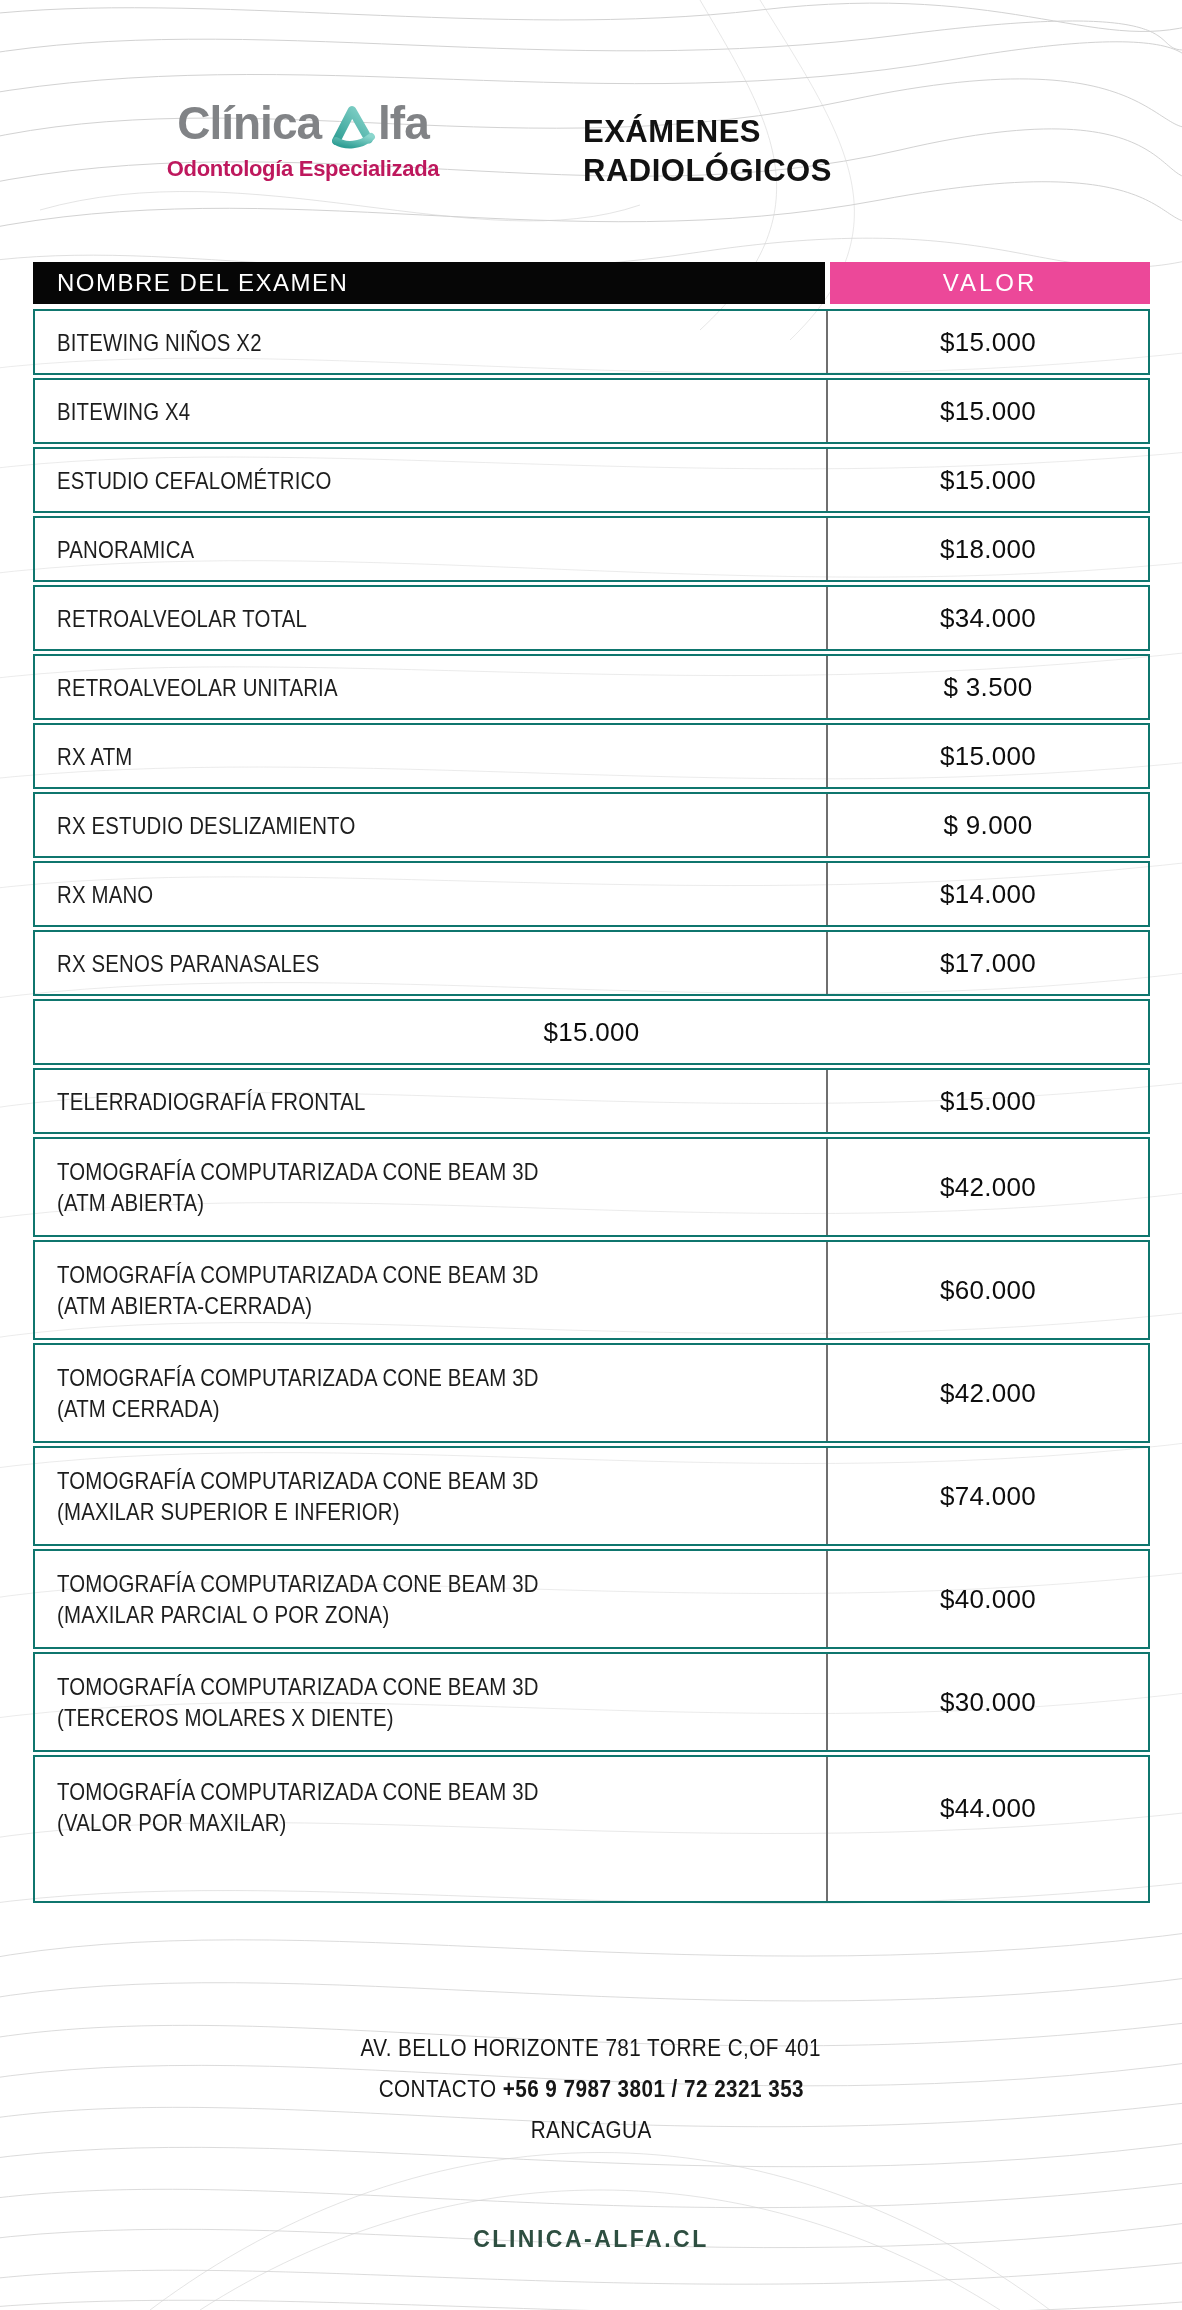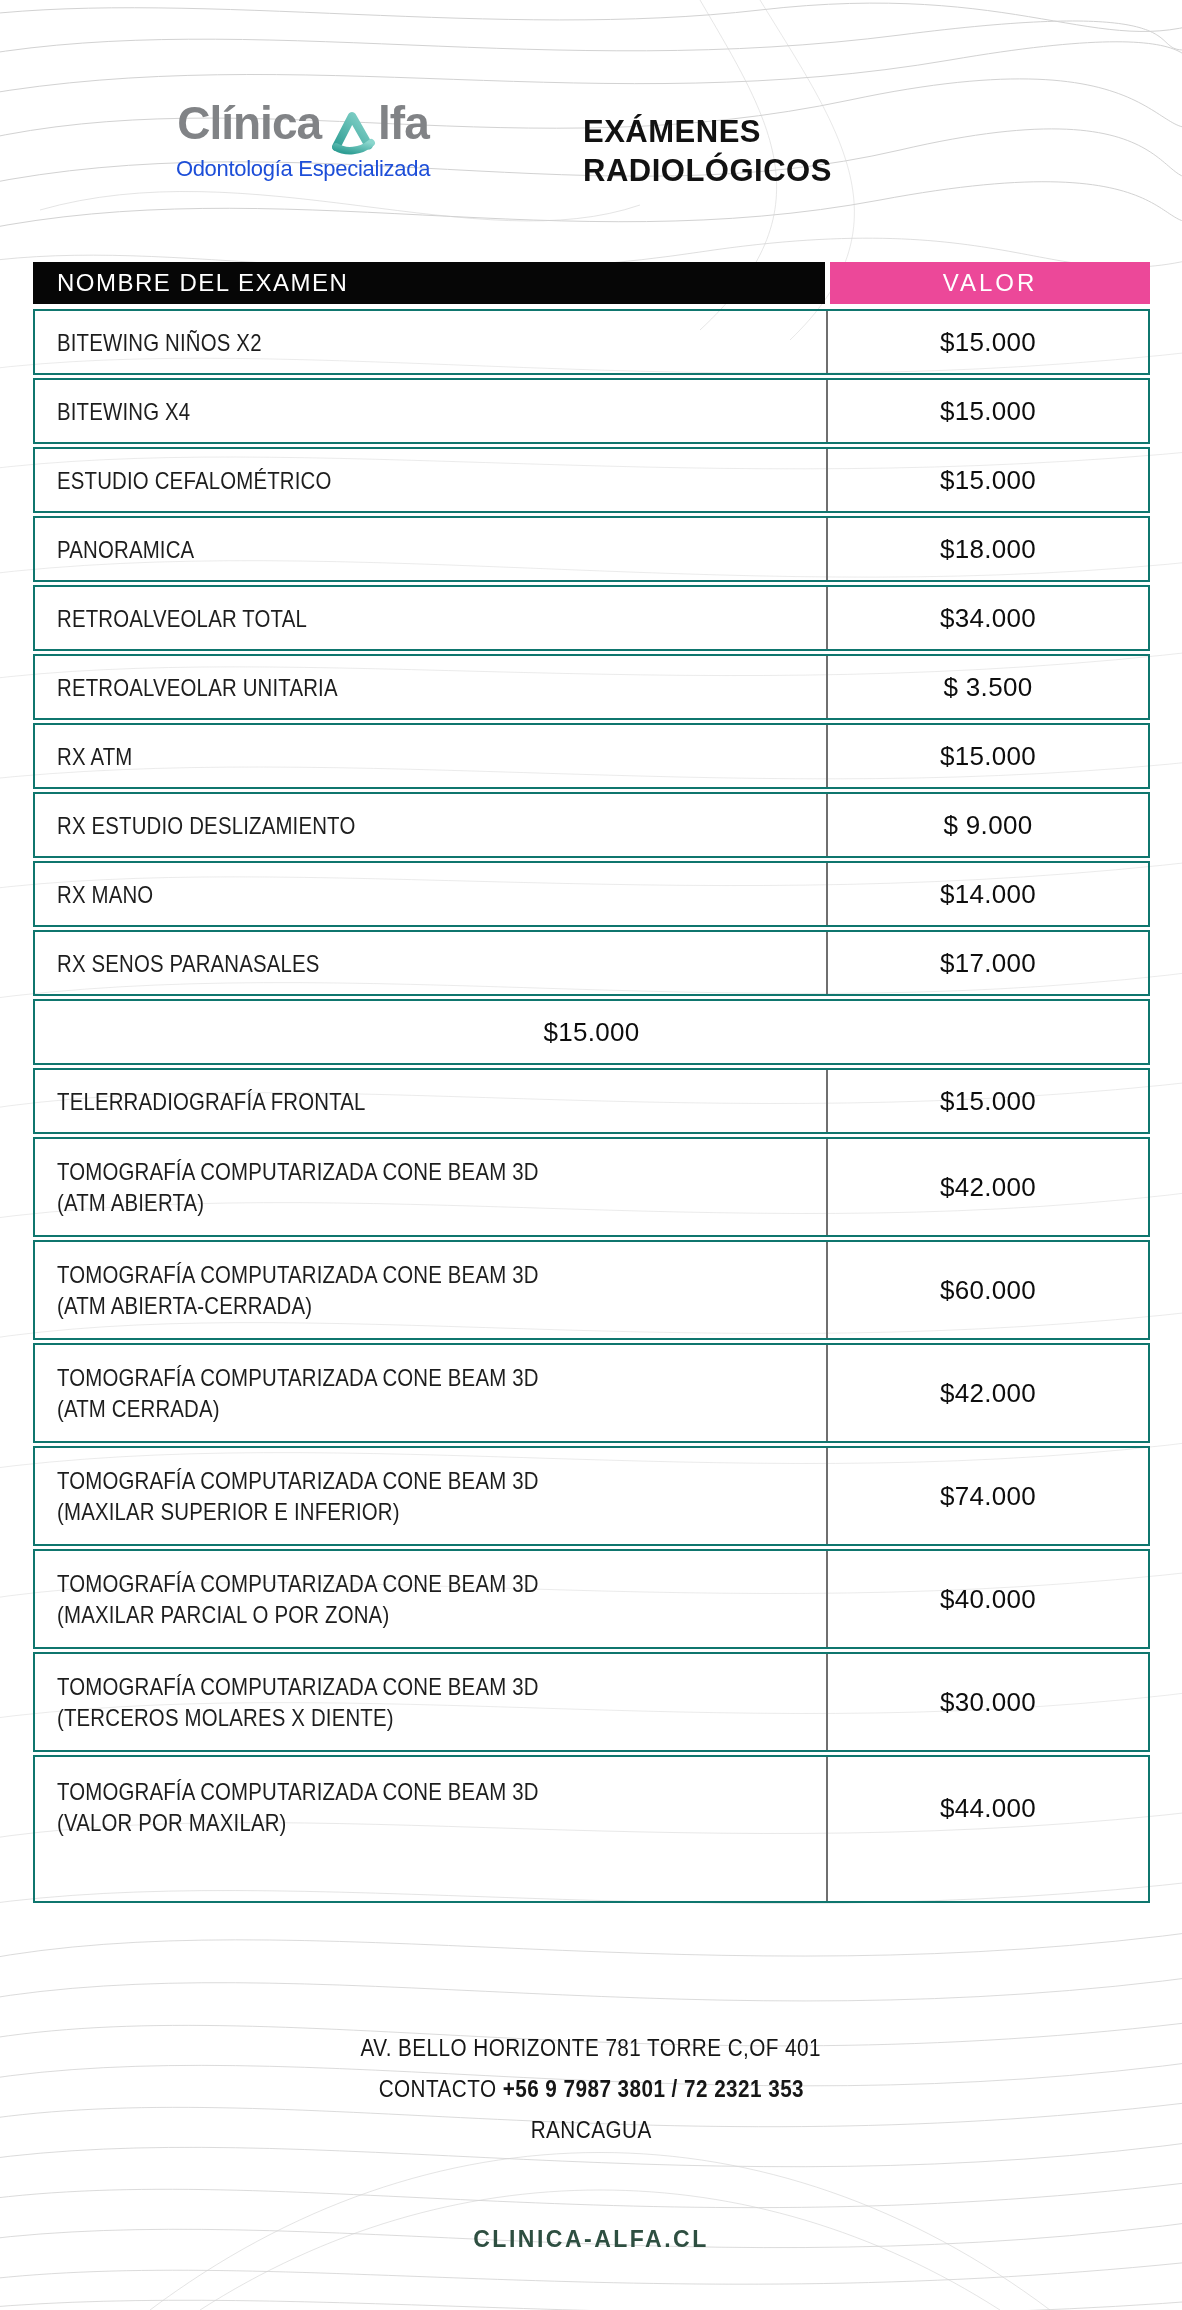--- a/index.html
+++ b/index.html
@@ -7,24 +7,24 @@
     width:1182px;height:2310px;position:relative;overflow:hidden;
     background:#ffffff;
     font-family:"Liberation Sans","DejaVu Sans",sans-serif;
     color:#1a1a1a;
   }
   .waves{position:absolute;left:0;top:0;width:1182px;height:2310px;z-index:0;}
   .layer{position:absolute;z-index:1;}
 
   
   .logo-wrap{left:148px;top:96px;width:310px;text-align:center;}
-  .logo-line{display:flex;align-items:flex-end;justify-content:center;
+  .logo-line{display:flex;align-items:center;justify-content:center;
     font-size:46px;font-weight:bold;color:#818386;letter-spacing:-1px;}
   .logo-line .alpha-svg{width:50px;height:48px;margin:0 1px -6px 6px;}
-  .logo-tagline{margin-top:6px;font-size:22px;font-weight:normal;color:#1d4ed8;letter-spacing:-0.3px;}
+  .logo-tagline{margin-top:6px;font-size:22px;font-weight:bold;color:#be185d;letter-spacing:-0.3px;}
 
   .page-title{left:583px;top:112px;font-size:31px;line-height:39px;
     font-weight:bold;color:#121212;letter-spacing:0.5px;}
 
   
   .price-table{left:33px;top:262px;width:1117px;}
   .thead{display:flex;gap:5px;margin-bottom:5px;height:42px;text-align:center;}
   .th{color:#ffffff;display:flex;align-items:center;box-sizing:border-box;font-size:24px;}
   .th-name{width:792px;background:#060606;padding-left:24px;letter-spacing:1.5px;}
   .th-value{flex:1;background:#3c3c3c;justify-content:center;letter-spacing:3px;}

